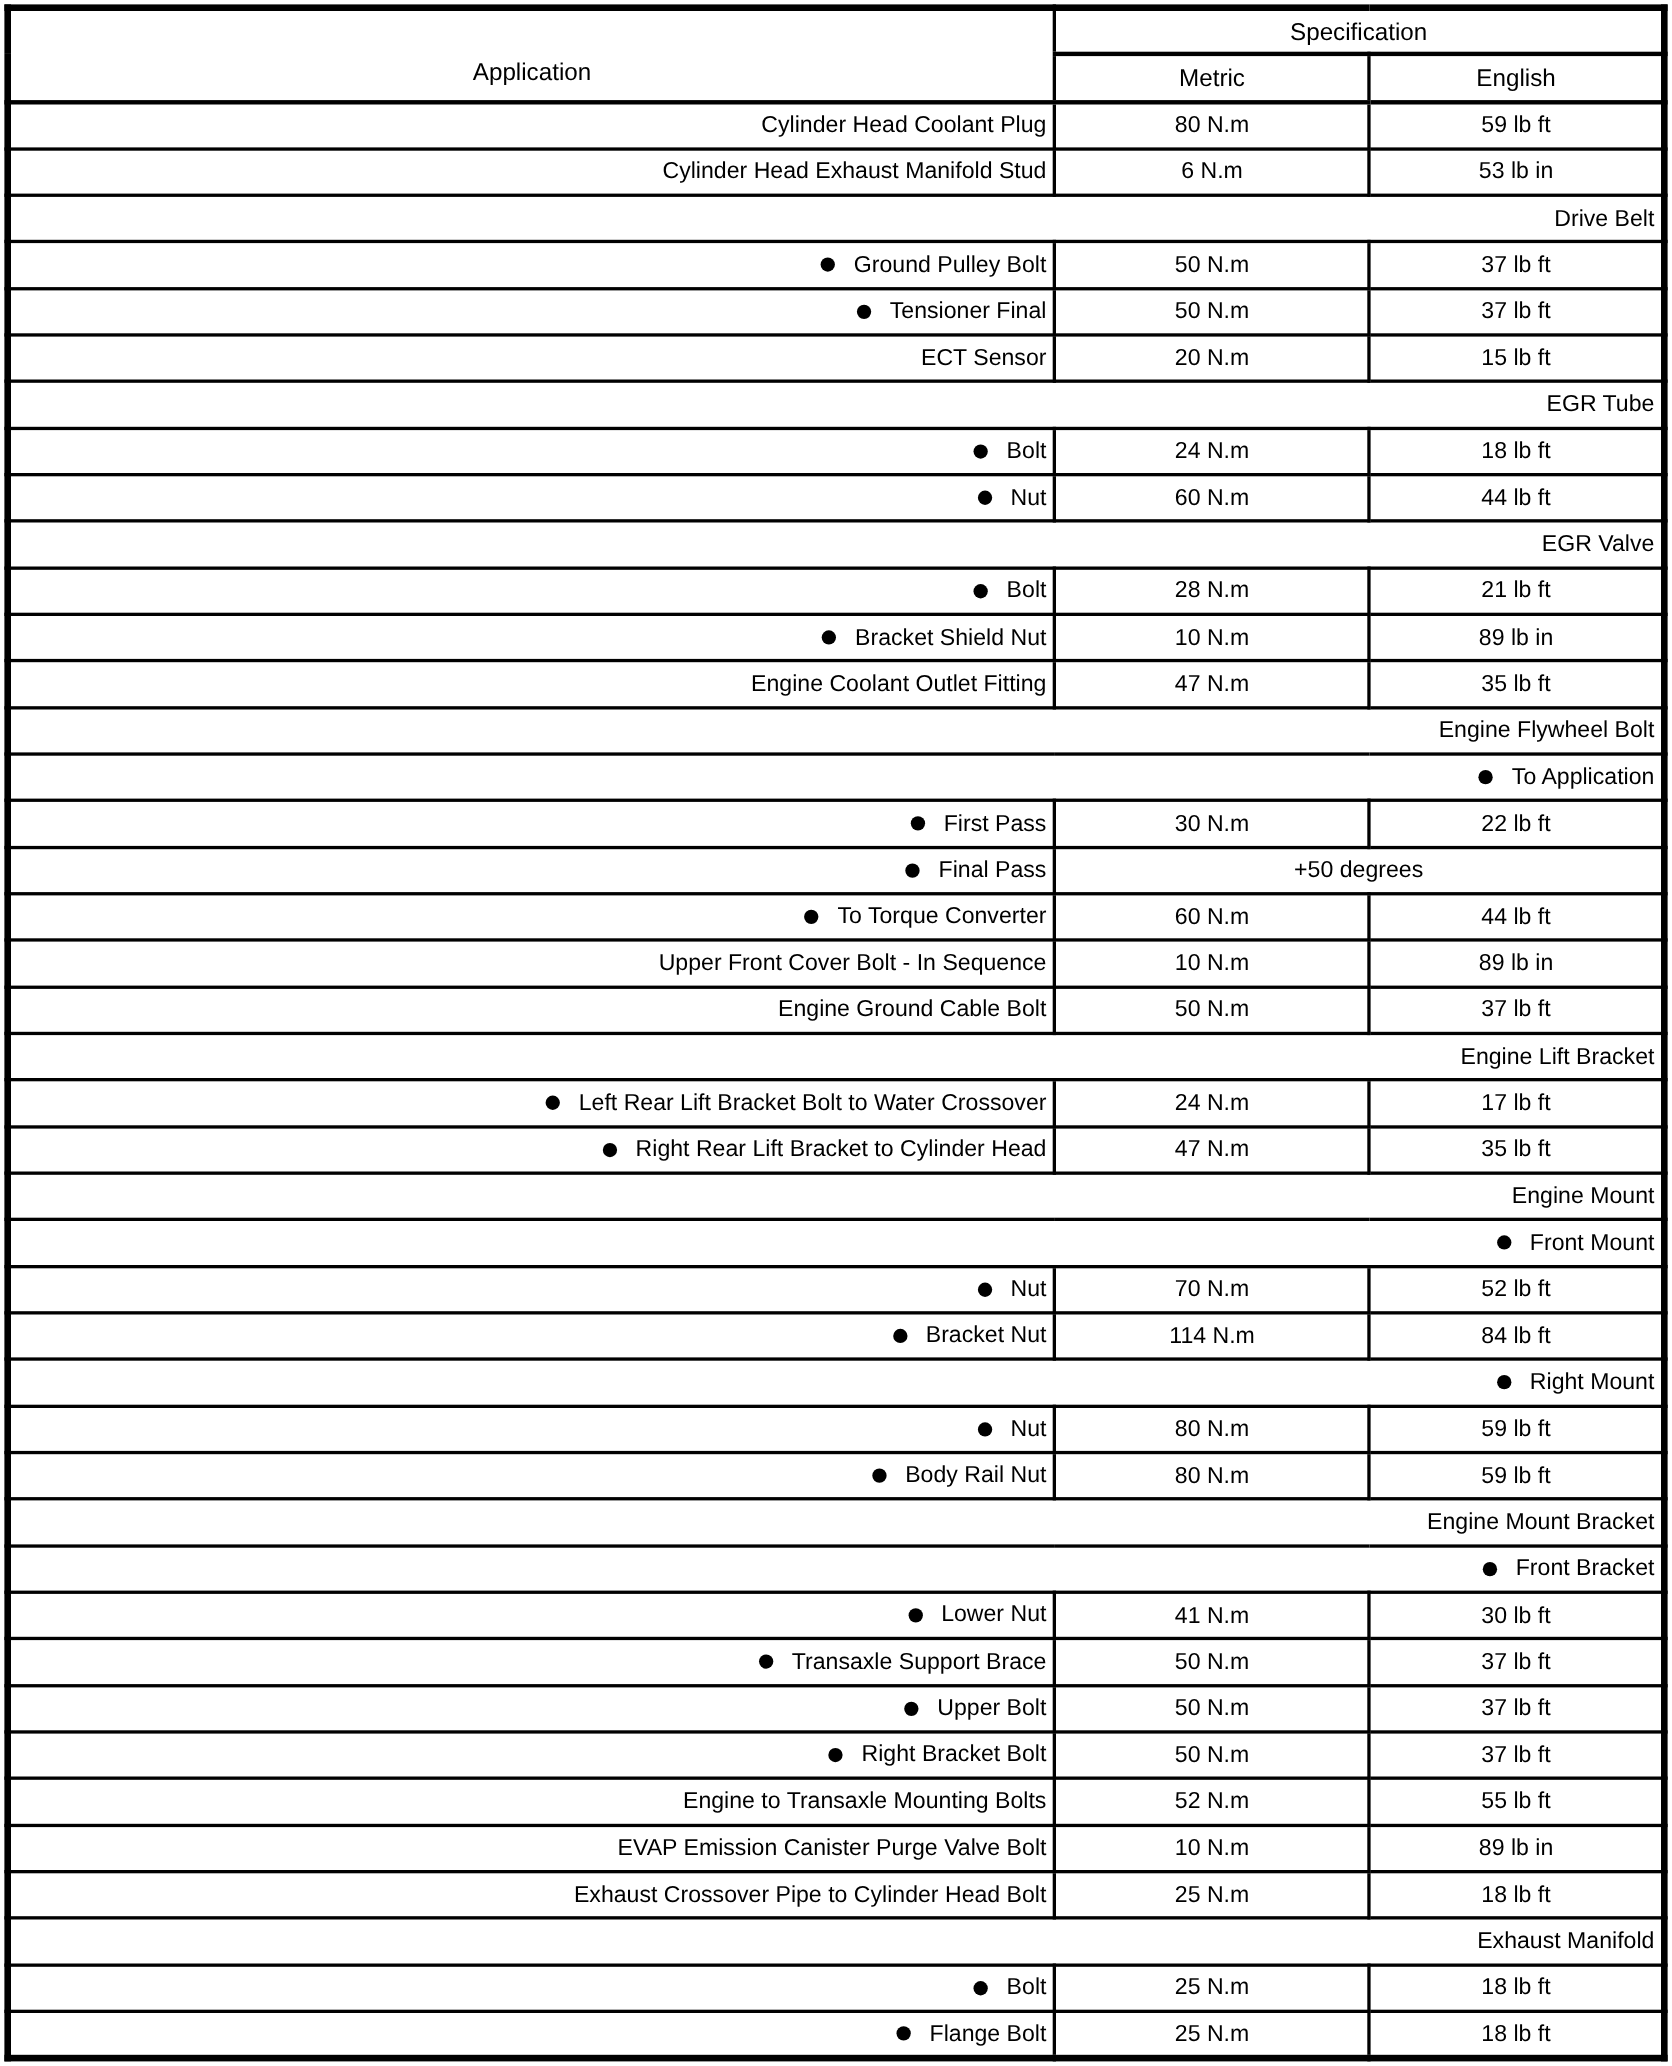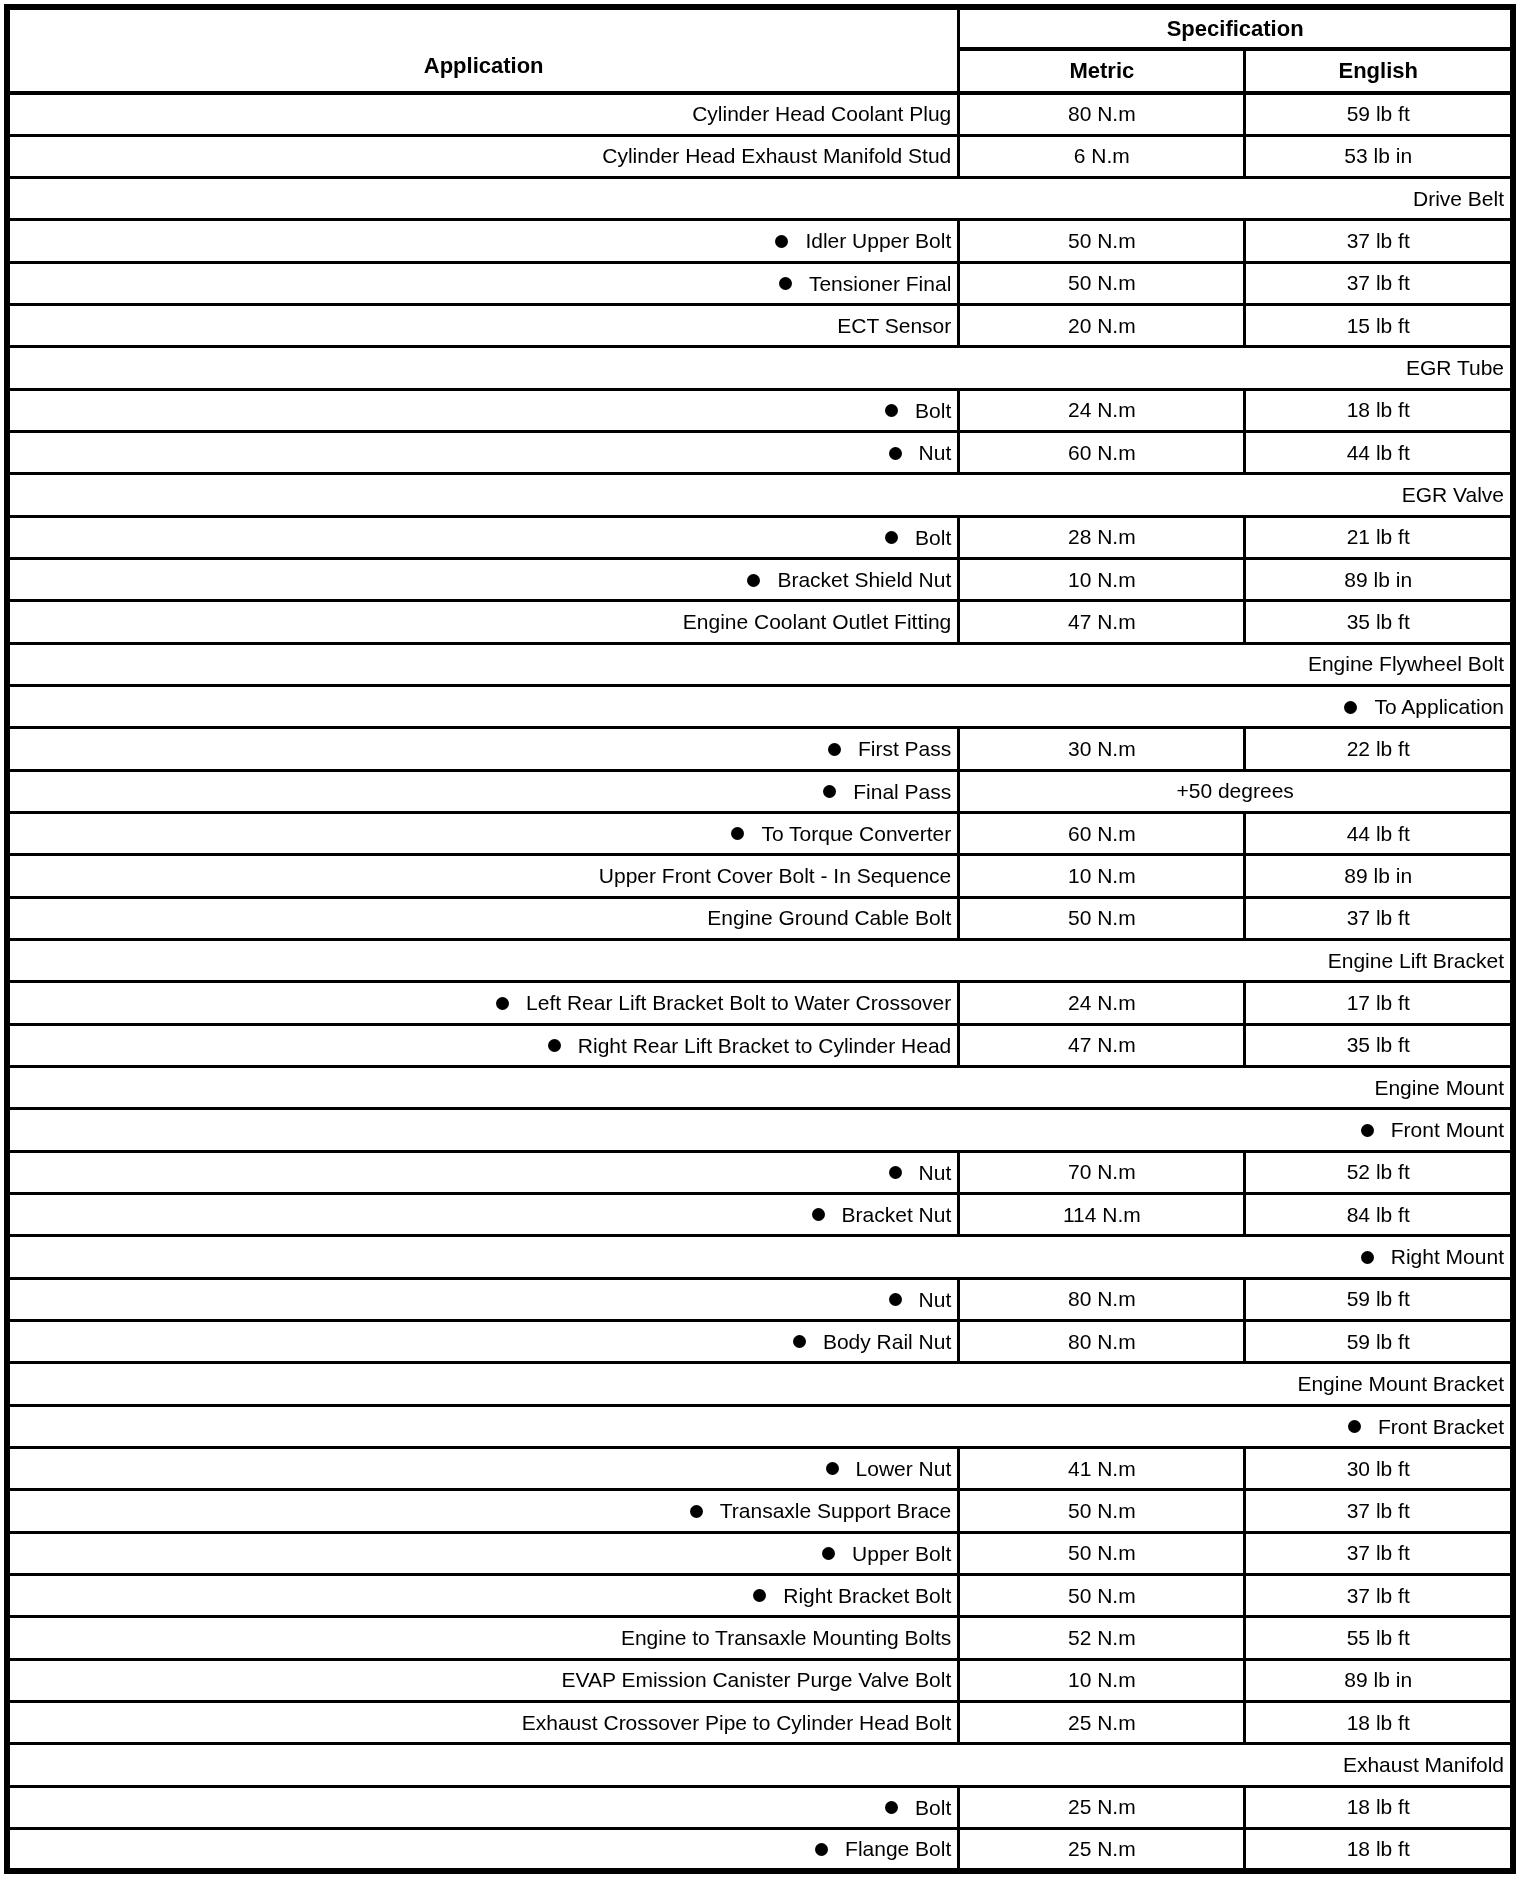--- a/index.html
+++ b/index.html
@@ -28,21 +28,21 @@
     box-sizing: border-box;
     font-size: 21px;
     font-weight: normal;
     vertical-align: middle;
     padding: 2px 6px;
     overflow: hidden;
     white-space: nowrap;
   }
   
   .spec-table th {
-    font-weight: bold;
+    font-weight: normal;
     font-size: 22px;
     text-align: center;
   }
   th.application-header {
     vertical-align: bottom;
     padding-bottom: 12px;
     height: 86px;
   }
   tr.header-row-1 { height: 42px; }
   tr.header-row-2 { height: 44px; }
@@ -104,21 +104,21 @@
           <td class="app-cell">Cylinder Head Exhaust Manifold Stud</td>
           <td class="spec-cell">6 N.m</td>
           <td class="spec-cell">53 lb in</td>
         </tr>
         <tr class="data-row">
           <td class="app-cell" colspan="3">Drive Belt</td>
         </tr>
         <tr class="data-row">
           <td class="app-cell"><span class="bullet-wrap">
               <span class="bullet"></span>
-              <span>Idler Upper Bolt</span>
+              <span>Ground Pulley Bolt</span>
             </span></td>
           <td class="spec-cell">50 N.m</td>
           <td class="spec-cell">37 lb ft</td>
         </tr>
         <tr class="data-row">
           <td class="app-cell"><span class="bullet-wrap">
               <span class="bullet"></span>
               <span>Tensioner Final</span>
             </span></td>
           <td class="spec-cell">50 N.m</td>

